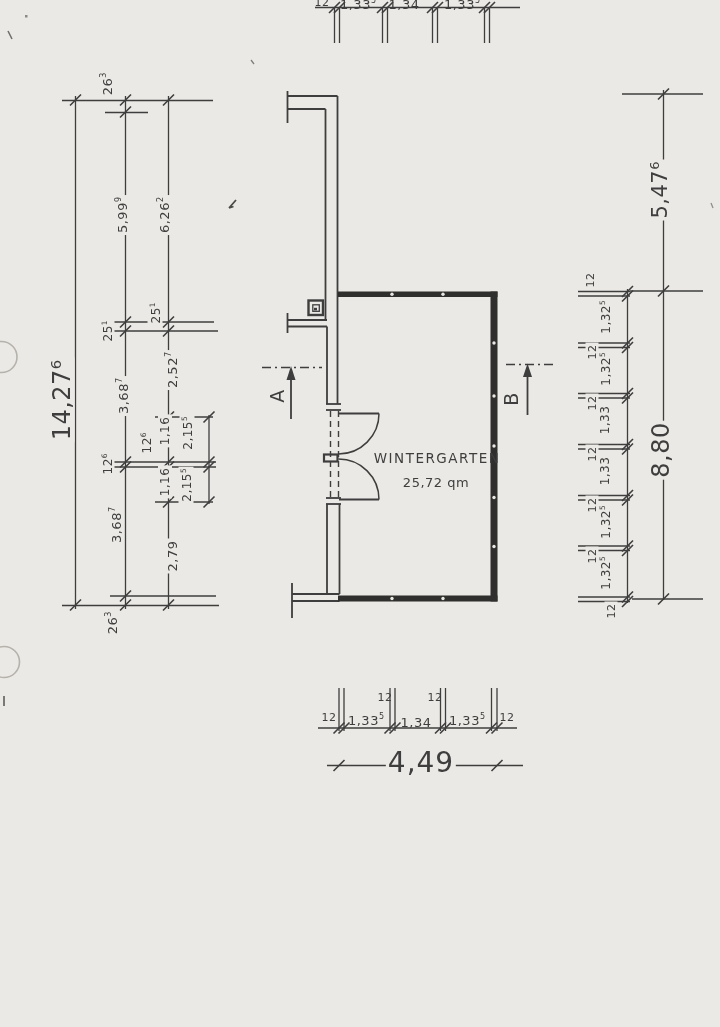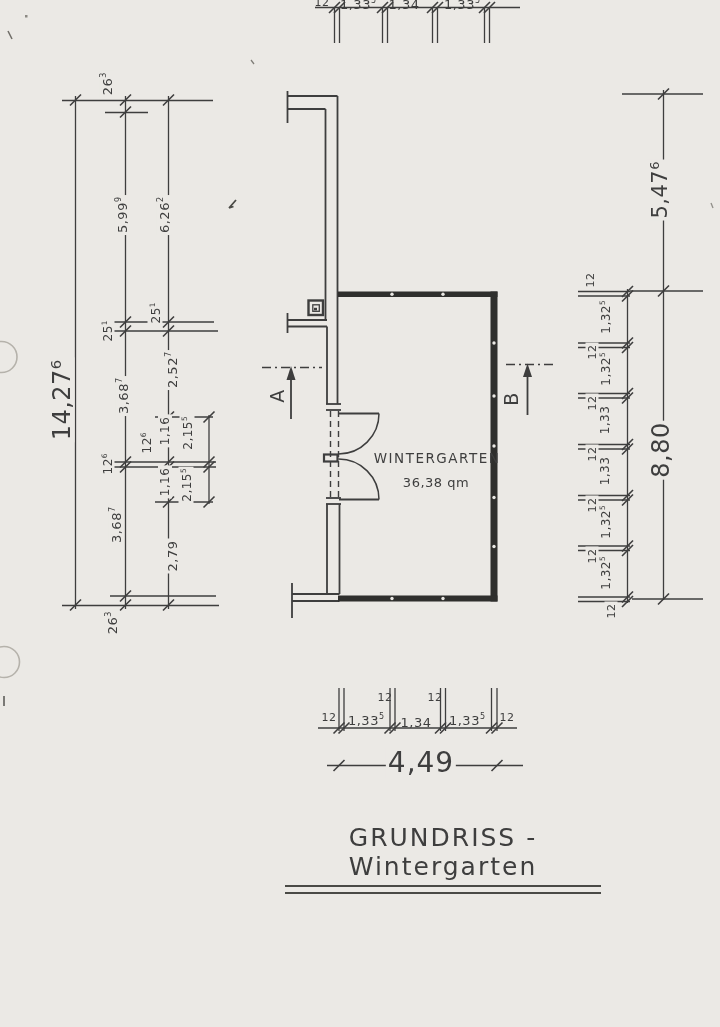--- a/index.html
+++ b/index.html
@@ -270,22 +270,18 @@
       <div class="dlabel" style="left: 416px; top: 722px; font-size: 13px;">1,34</div>
       <div class="dlabel" style="left: 435px; top: 697px; font-size: 11px;">12</div>
       <div class="dlabel" style="left: 467px; top: 720px; font-size: 13px;">1,33<sup>5</sup></div>
       <div class="dlabel" style="left: 507px; top: 717px; font-size: 11px;">12</div>
       <div class="dlabel mask" style="left: 421px; top: 763px; font-size: 28px; letter-spacing: 1px;">4,49</div>
       <div class="dlabel" style="left: 322px; top: 2px; font-size: 11px;">12</div>
       <div class="dlabel" style="left: 358px; top: 4px; font-size: 13px;">1,33<sup>5</sup></div>
       <div class="dlabel" style="left: 404px; top: 4px; font-size: 13px;">1,34</div>
       <div class="dlabel" style="left: 462px; top: 4px; font-size: 13px;">1,33<sup>5</sup></div>
       <div class="dlabel" style="left: 437px; top: 459px; font-size: 13.5px; letter-spacing: 1.5px;">WINTERGARTEN</div>
-      <div class="dlabel" style="left: 436px; top: 482px; font-size: 13px; letter-spacing: 0.5px;">36,38 qm</div>
+      <div class="dlabel" style="left: 436px; top: 482px; font-size: 13px; letter-spacing: 0.5px;">25,72 qm</div>
       <div class="dlabel rot" style="left: 277px; top: 396px; font-size: 19px;">A</div>
       <div class="dlabel rot" style="left: 511px; top: 399px; font-size: 19px;">B</div>
     </div>
 
-  <div class="title-wrap">
-    <div class="title-text">GRUNDRISS - Wintergarten</div>
-    <div class="title-underline"></div>
-  </div>
 </div>
 
 </body></html>

